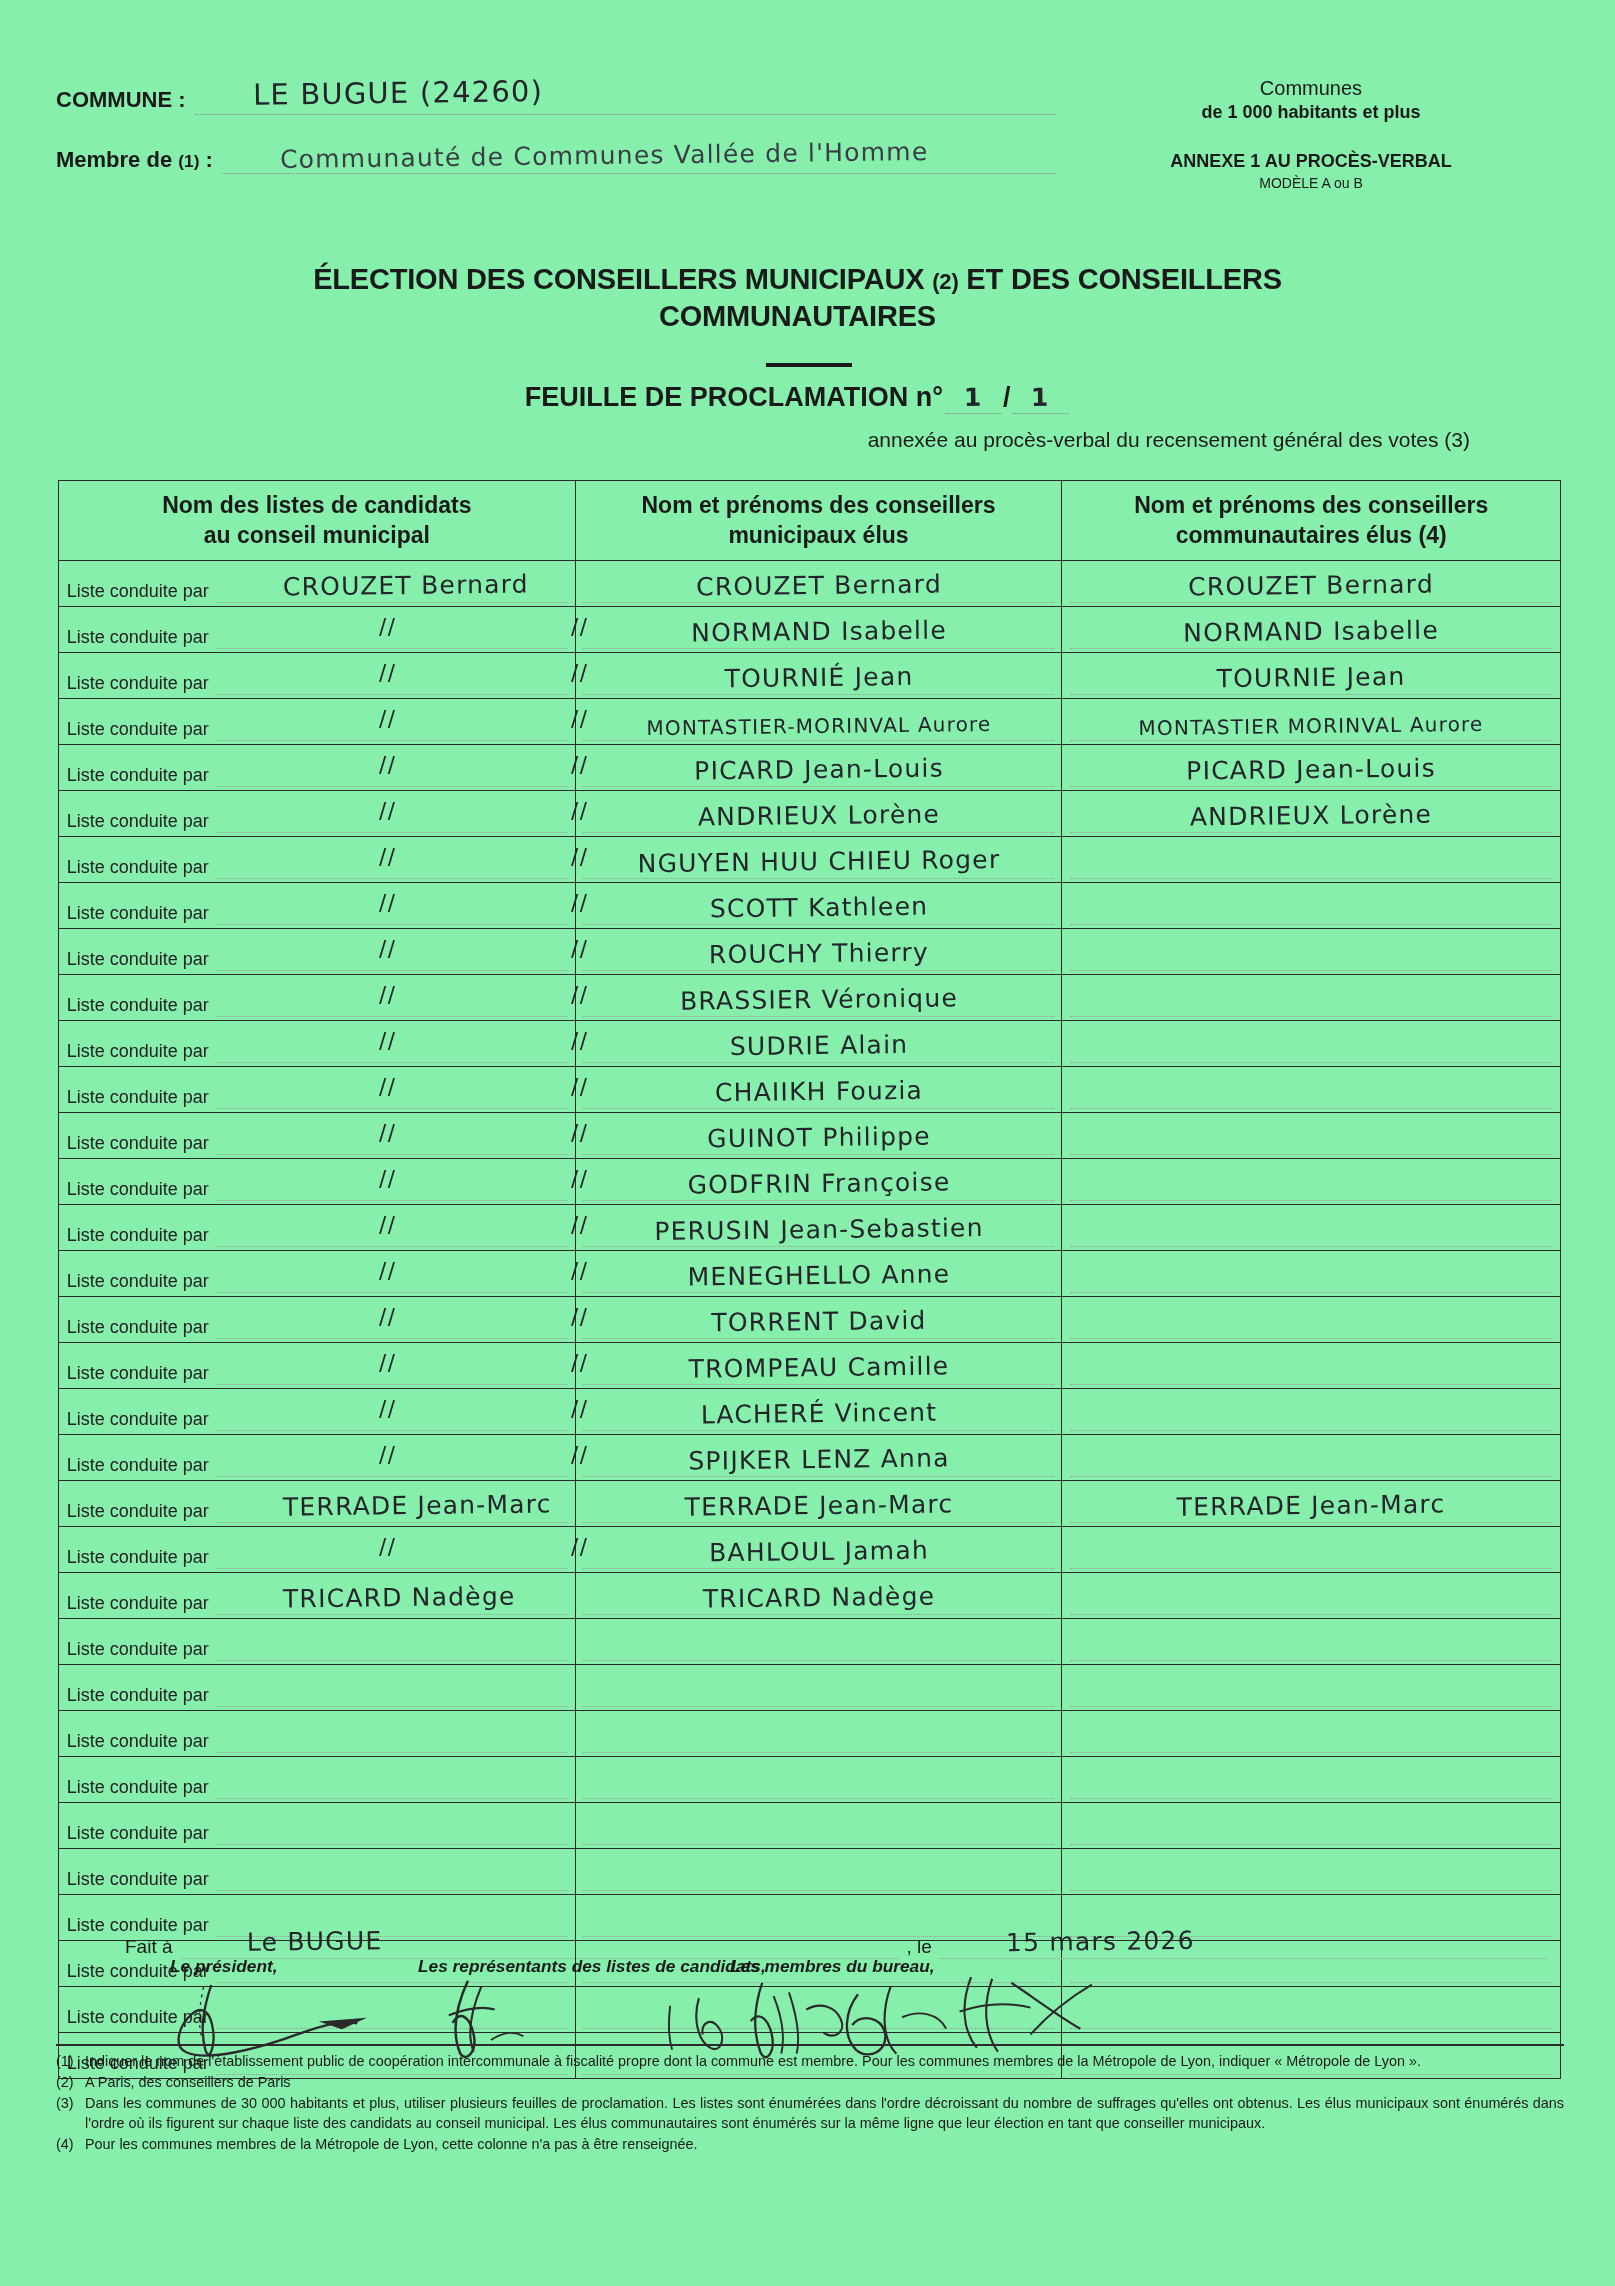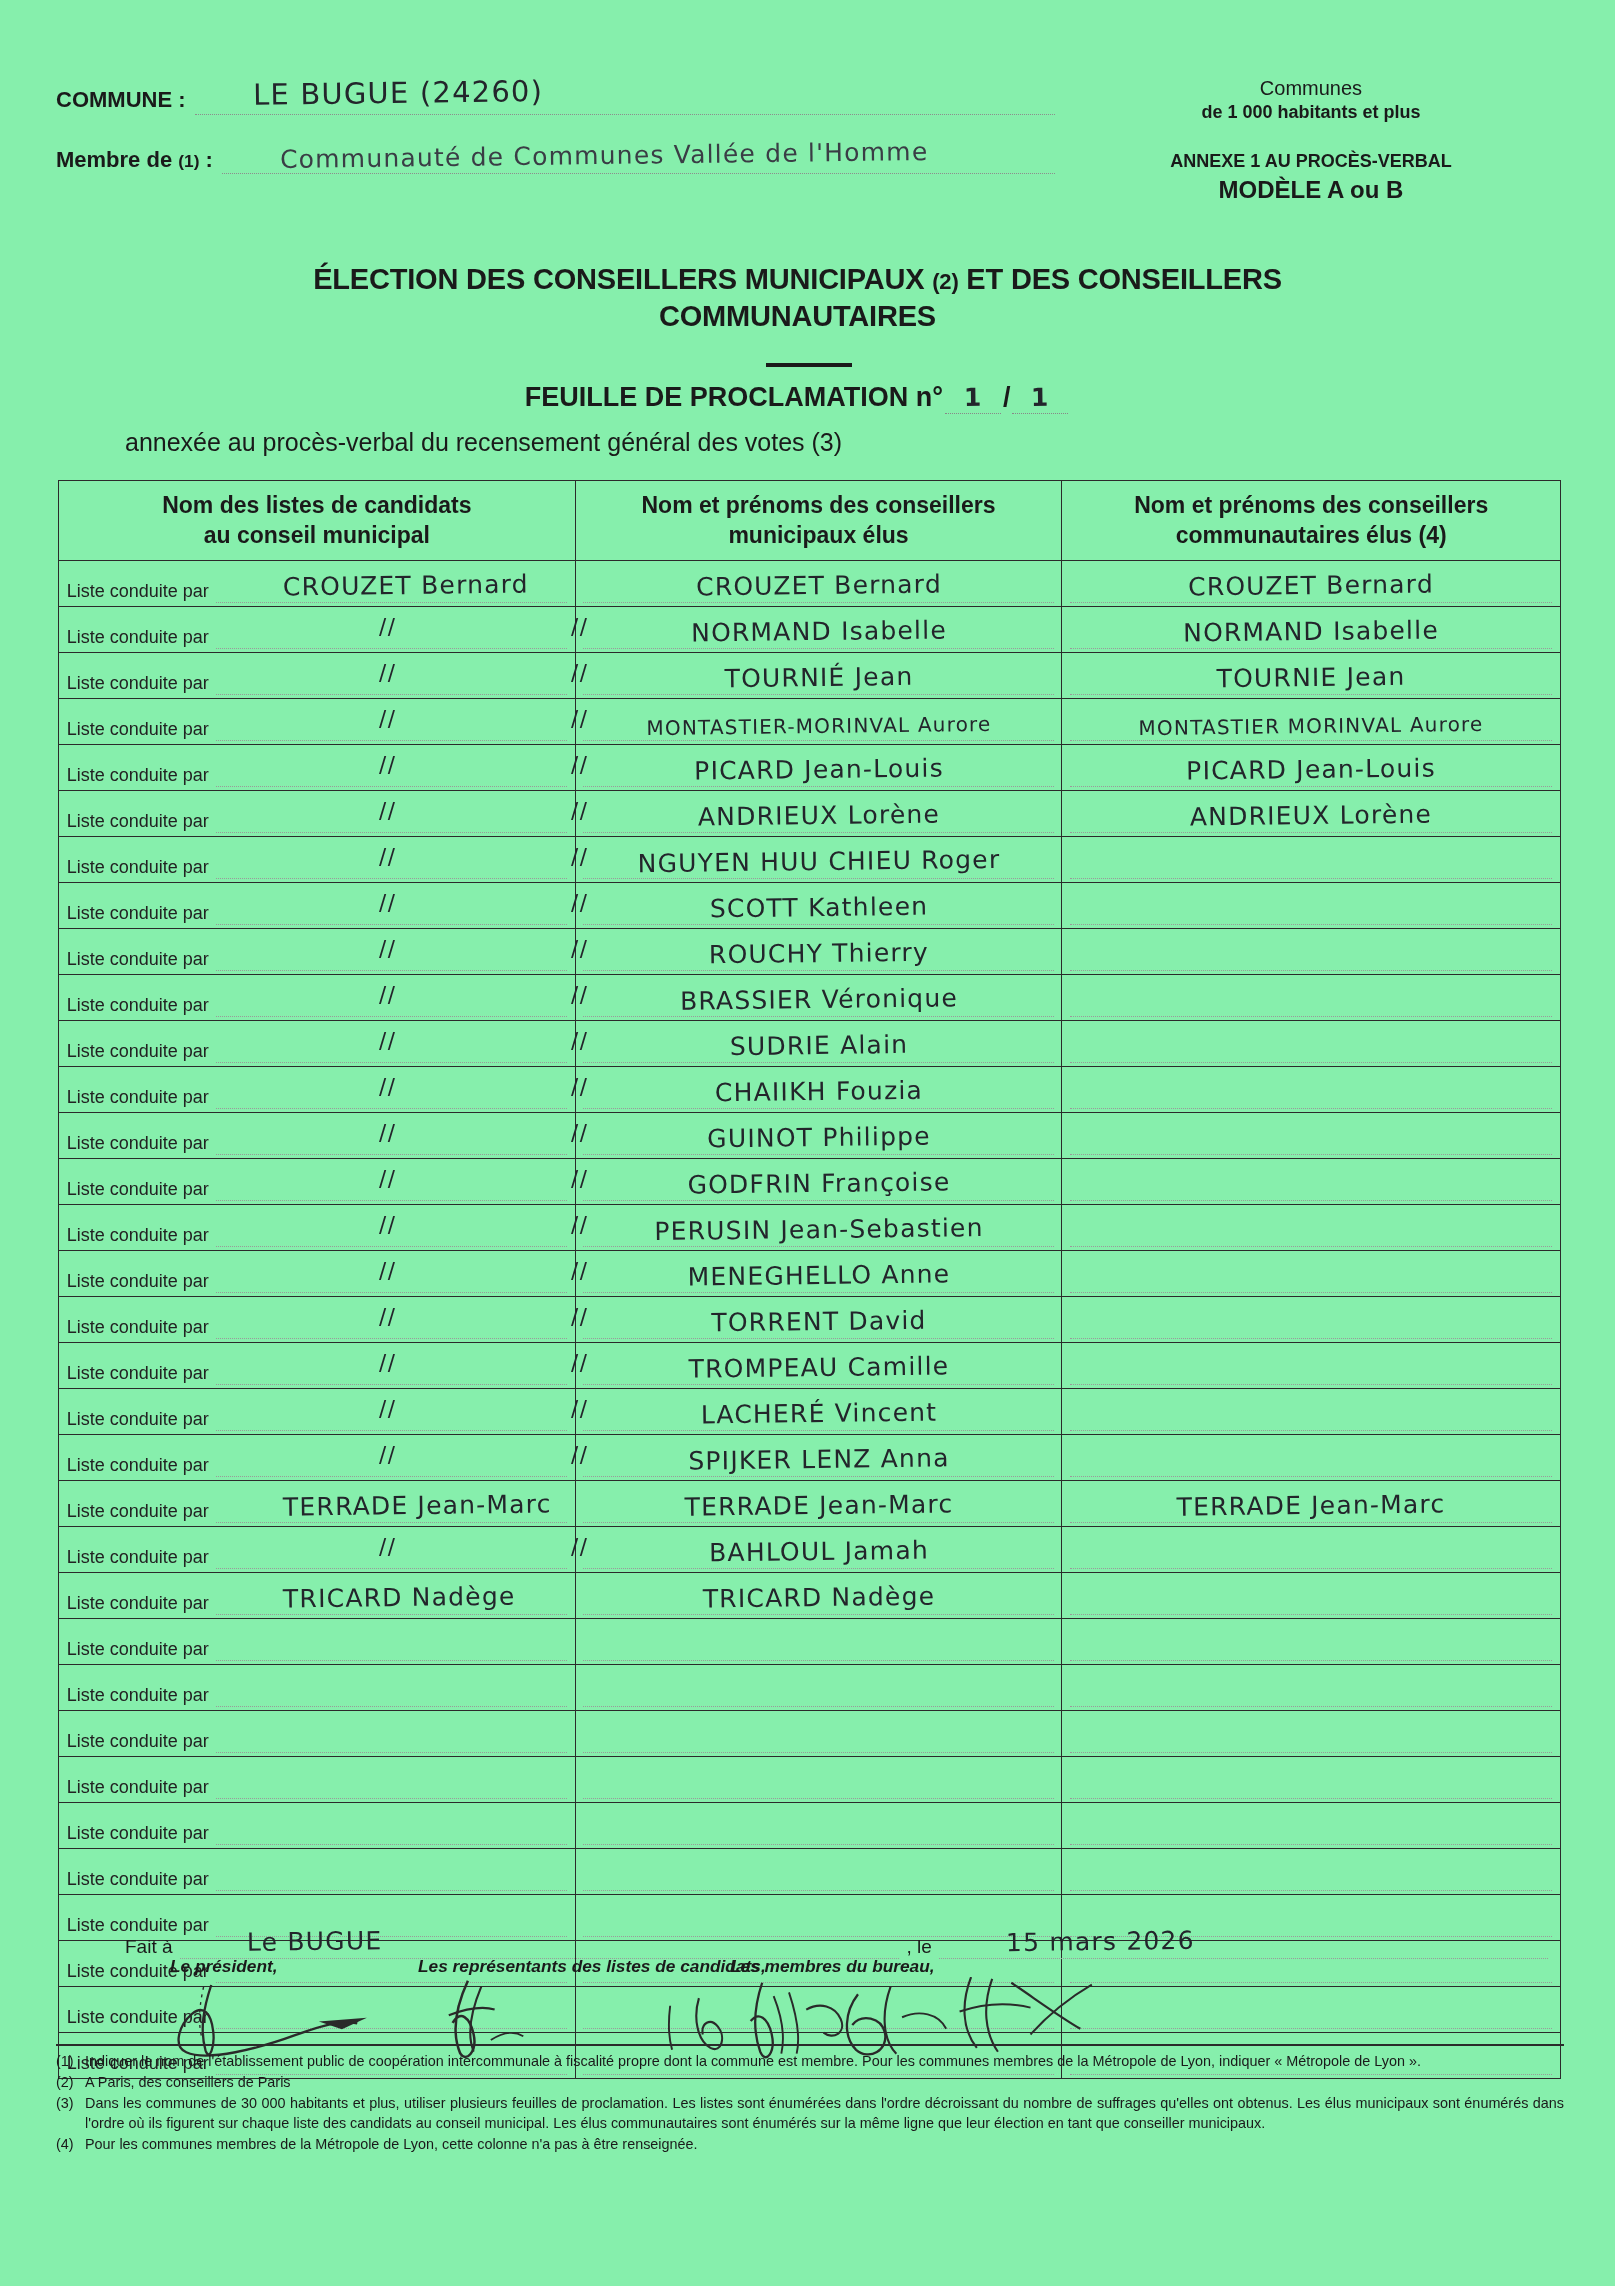--- a/index.html
+++ b/index.html
@@ -74,21 +74,21 @@
     text-align: center;
     line-height: 1.32;
   }
   .hdr-right .r1 { font-size: 20px; }
   .hdr-right .r2 { font-size: 18px; font-weight: bold; }
   .hdr-right .r3 {
     font-size: 18px;
     font-weight: bold;
     margin-top: 25px;
   }
-  .hdr-right .r4 { font-size: 24px; font-weight: bold; }
+  .hdr-right .r4 { font-size: 14px; font-weight: normal; }
 
   
   .title-main {
     position: absolute;
     left: 125px;
     top: 261px;
     width: 1345px;
     text-align: center;
     font-size: 29px;
     font-weight: bold;
@@ -122,22 +122,22 @@
     border-bottom: 1.9px dotted #888;
     margin: 0 1.9px;
     text-align: center;
   }
 
   .title-sub {
     position: absolute;
     left: 125px;
     top: 428px;
     width: 1345px;
-    text-align: left;
-    font-size: 25px;
+    text-align: right;
+    font-size: 21px;
   }
 
   
   .tbl-wrap {
     position: absolute;
     left: 58px;
     top: 480px;
     width: 1503px;
   }
   table.proclaim {

